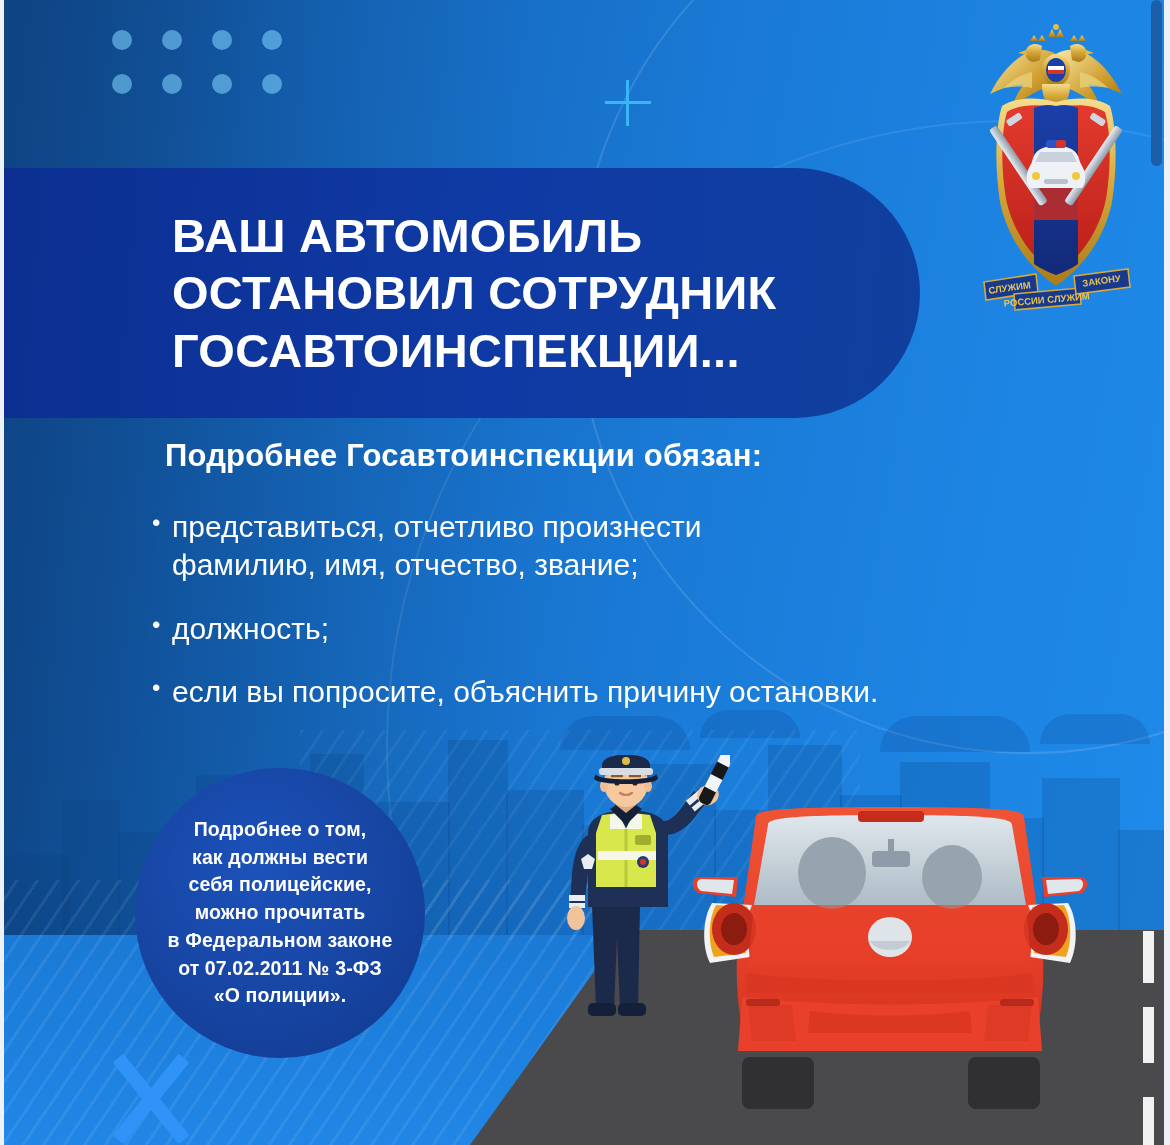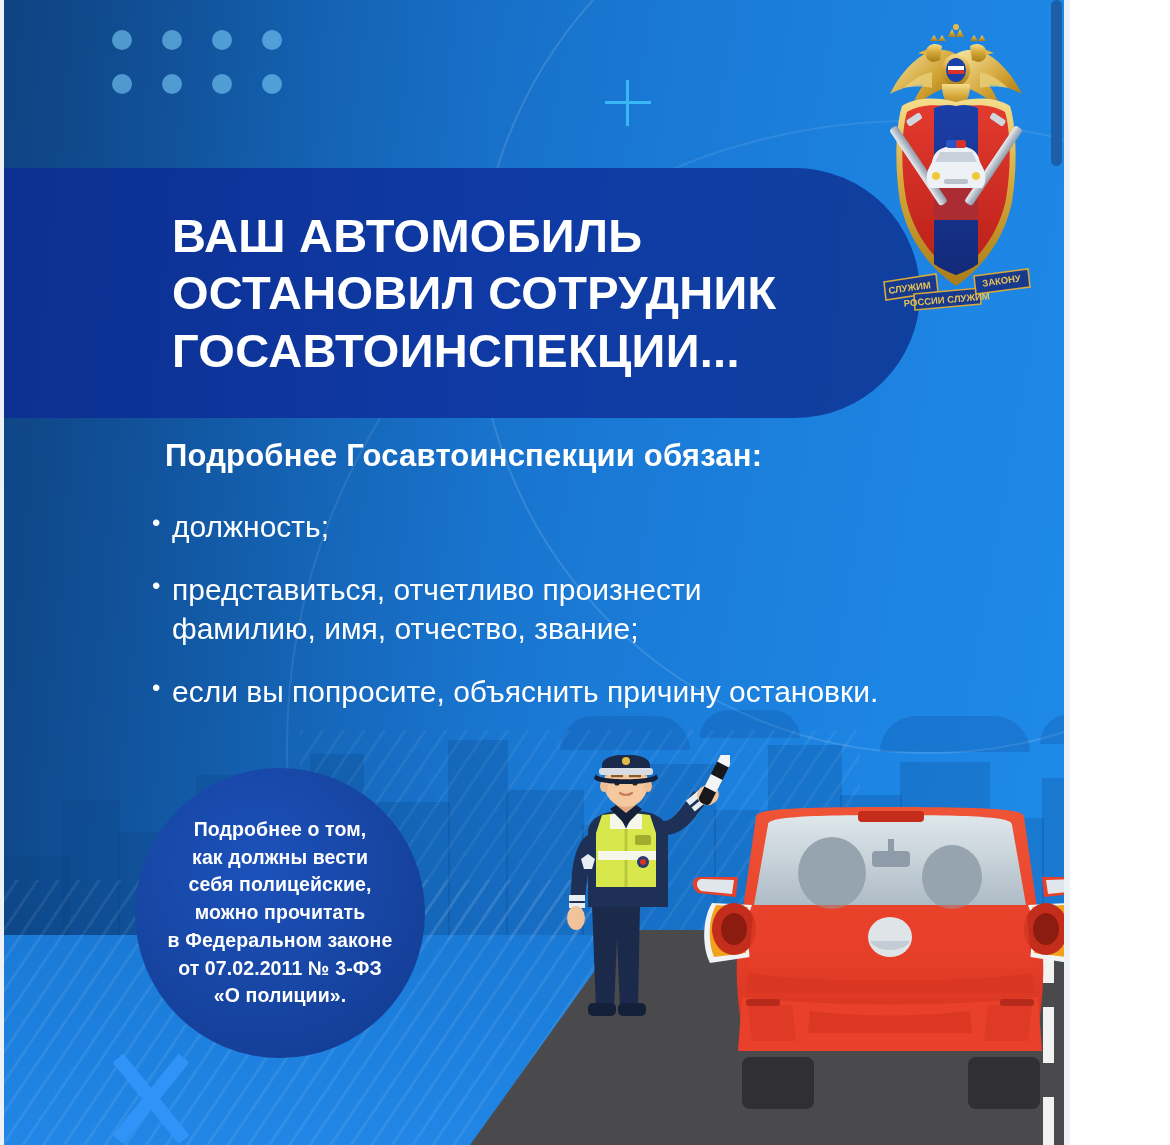--- a/index.html
+++ b/index.html
@@ -5,21 +5,21 @@
   html, body {
     margin: 0;
     padding: 0;
     background: #ffffff;
   }
   body {
     font-family: "Liberation Sans", sans-serif;
   }
   #poster {
     position: relative;
-    width: 1070px;
+    width: 1170px;
     height: 1145px;
     overflow: hidden;
     background: #1279d8;
   }
 
   
   .bg-base {
     position: absolute;
     inset: 0;
     background: linear-gradient(100deg, #134e93 0%, #1565b8 22%, #1a7ad6 55%, #1d85e4 80%, #1f8bea 100%);
@@ -416,23 +416,23 @@
         <text x="40" y="267" font-family="'Liberation Sans',sans-serif" font-size="9.5" font-weight="bold" fill="#e8c254" text-anchor="middle" transform="rotate(-8 40 267)">СЛУЖИМ</text>
         <text x="77" y="279" font-family="'Liberation Sans',sans-serif" font-size="9.5" font-weight="bold" fill="#e8c254" text-anchor="middle" transform="rotate(-5 77 279)">РОССИИ СЛУЖИМ</text>
         <text x="132" y="260" font-family="'Liberation Sans',sans-serif" font-size="9.5" font-weight="bold" fill="#e8c254" text-anchor="middle" transform="rotate(-8 132 260)">ЗАКОНУ</text>
       </g>
     </svg>
   </div>
 
   <div class="subtitle">Подробнее Госавтоинспекции обязан:</div>
 
   <ul class="bullets">
-    <li>должность;</li>
     <li>представиться, отчетливо произнести
 фамилию, имя, отчество, звание;</li>
+    <li>должность;</li>
     <li>если вы попросите, объяснить причину остановки.</li>
   </ul>
 
   <div class="note-circle">
     <div class="note-text">Подробнее о том,
 как должны вести
 себя полицейские,
 можно прочитать
 в Федеральном законе
 от 07.02.2011 № 3-ФЗ

